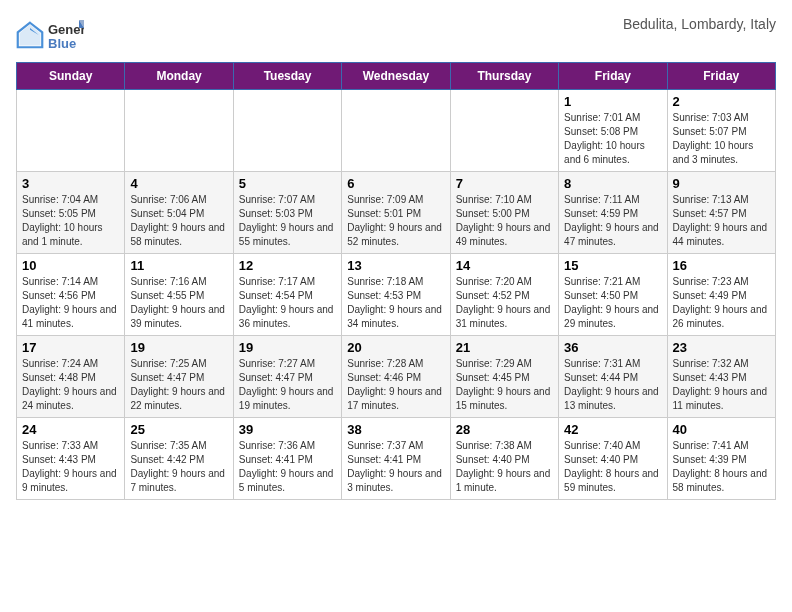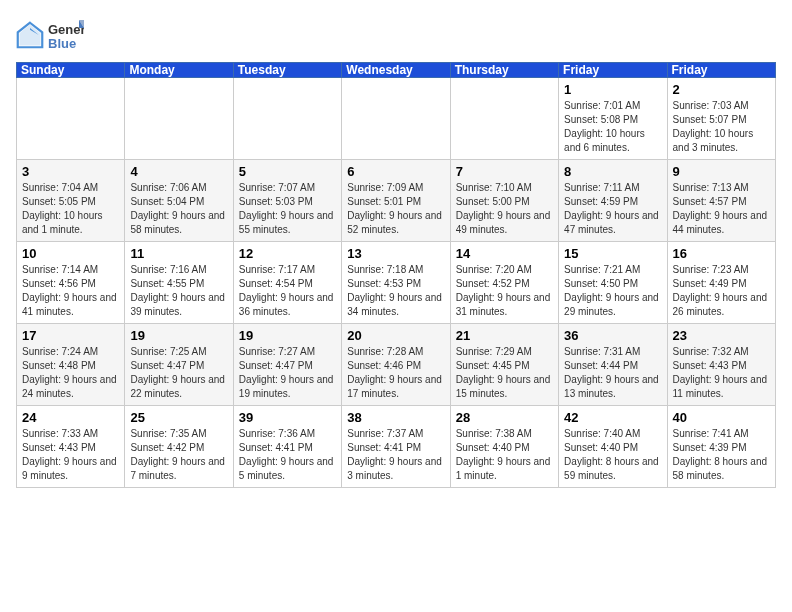--- a/index.html
+++ b/index.html
@@ -36,24 +36,24 @@
     .location {
       font-size: 14px;
       color: #555;
     }
     .calendar {
       width: 100%;
       border-collapse: collapse;
       font-size: 11px;
     }
     .calendar th {
-      background-color: #1d4ed8;
+      background-color: #701a75;
       color: #fff;
-      padding: 0 4px;
-      text-align: left;
+      padding: 6px 4px;
+      text-align: center;
       font-size: 12px;
       font-weight: bold;
       border: 1px solid #3a6aaf;
     }
     .calendar td {
       border: 1px solid #ccc;
       vertical-align: top;
       padding: 4px 5px;
       width: 108px;
       min-height: 80px;
@@ -93,20 +93,21 @@
         <svg width="38" height="38" viewBox="0 0 38 38">
           <text x="2" y="18" font-size="13" font-weight="bold" fill="#333" font-family="Arial">General</text>
           <text x="2" y="32" font-size="13" font-weight="bold" fill="#4a7bbf" font-family="Arial">Blue</text>
           <polygon points="33,4 38,12 33,12" fill="#4a7bbf"></polygon>
           <polygon points="33,4 38,4 38,12" fill="#2a5a9f" opacity="0.5"></polygon>
         </svg>
       </div>
     </div>
   </div>
   <div class="title-area">
+    <div class="location">Bedulita, Lombardy, Italy</div>
   </div>
 </div>
 
 <table class="calendar">
   <thead>
     <tr>
     <th>Sunday</th>
         <th>Monday</th>
         <th>Tuesday</th>
         <th>Wednesday</th>

